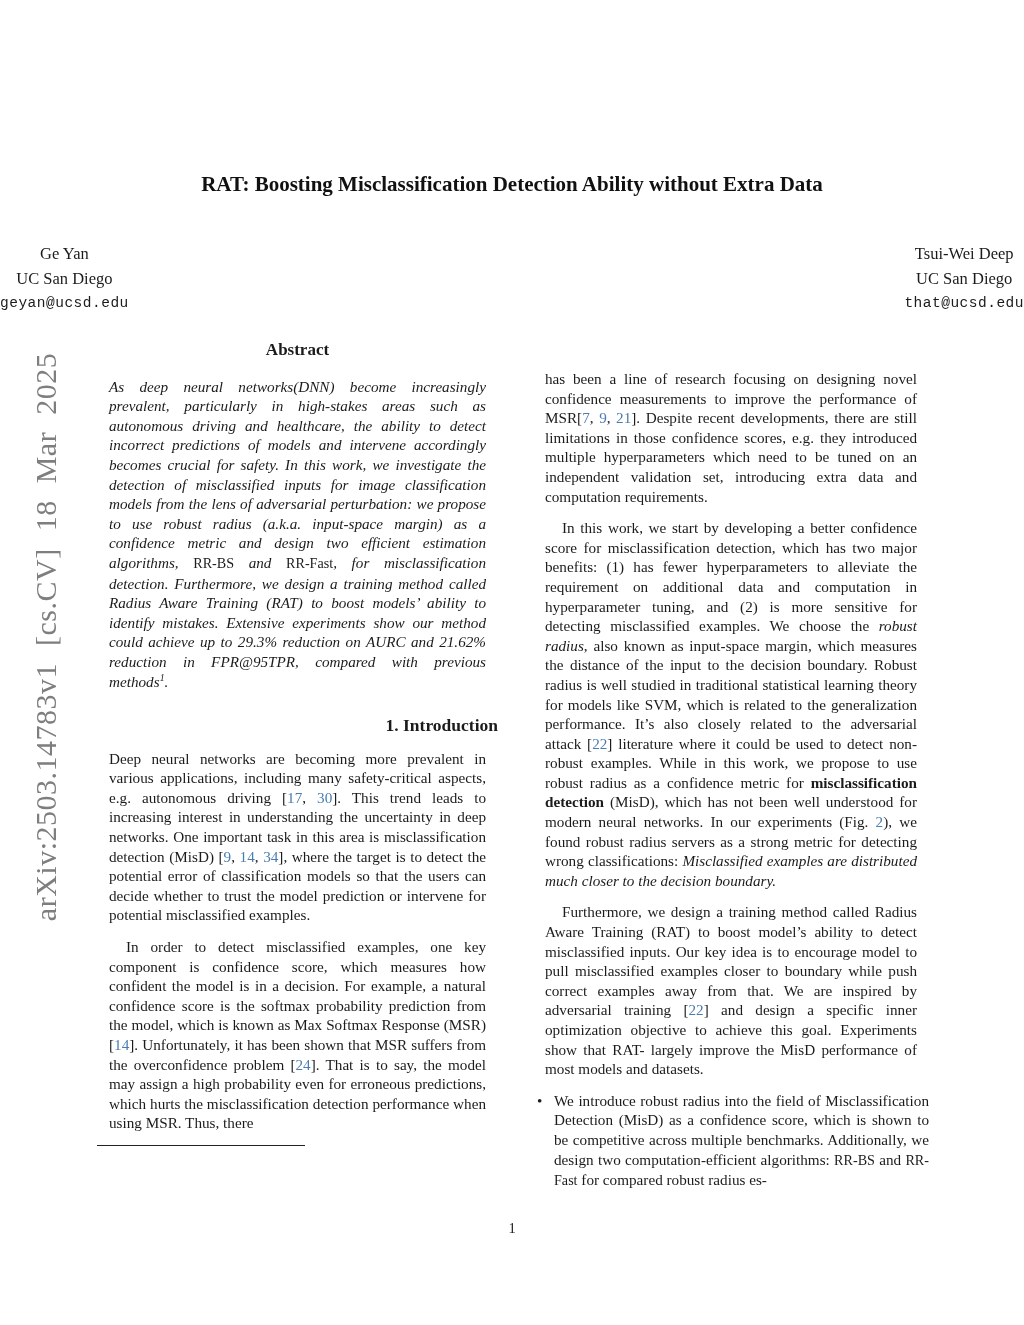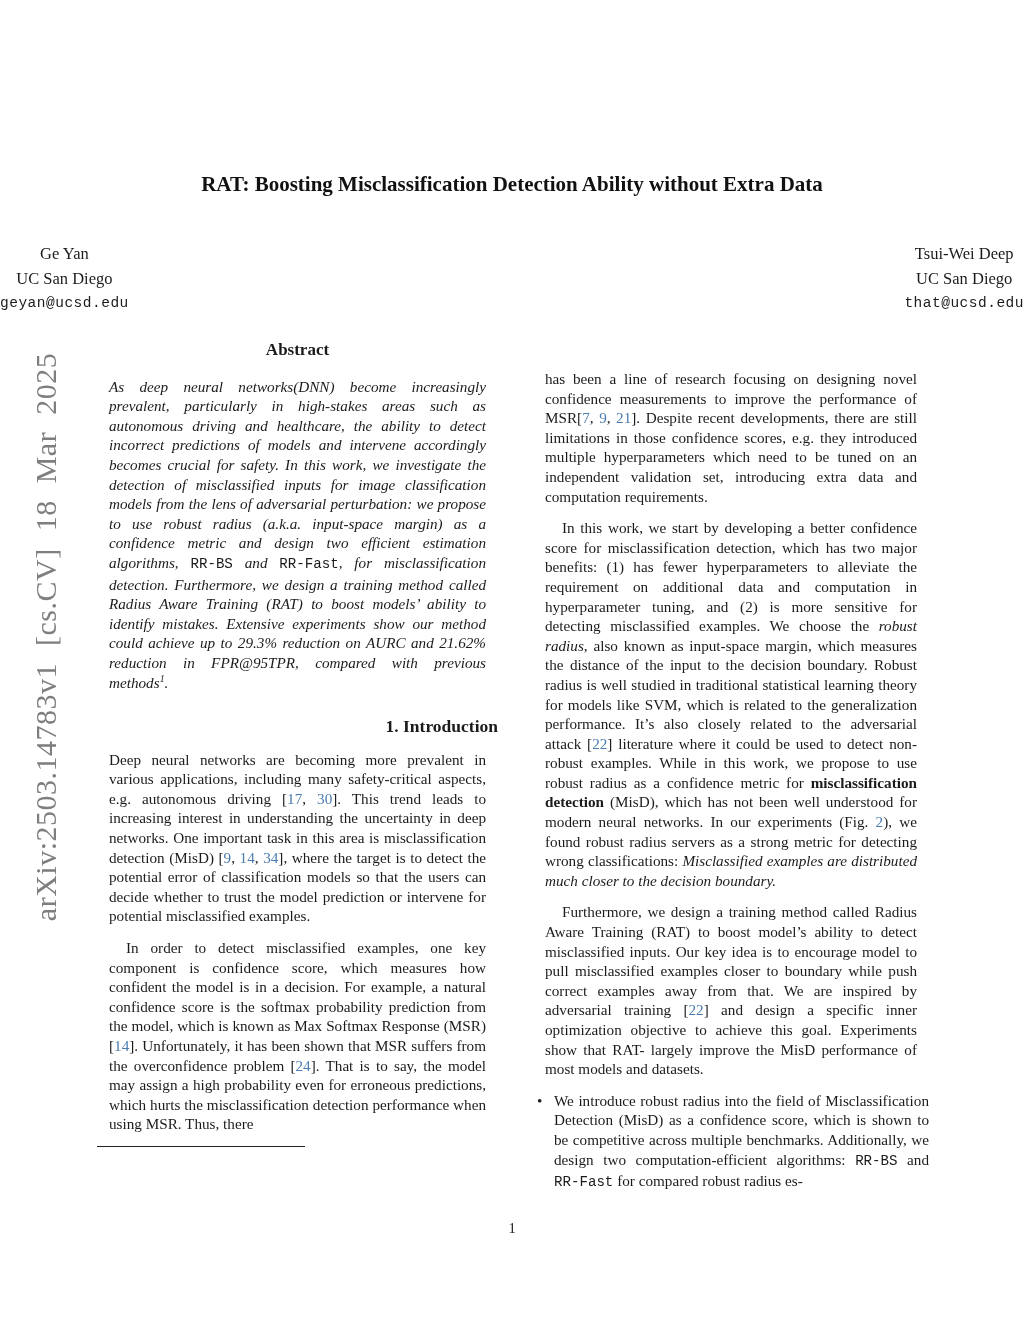--- a/index.html
+++ b/index.html
@@ -76,21 +76,21 @@
     font-size: 17.5px;
     margin: 25px 0 13px 0;
     text-align: right;
   }
   p.para { margin: 12px; }
   p.para.indent { text-indent: 17px; }
 
   
   .s-i    { font-style: italic; }
   .s-b    { font-weight: bold; }
-  .s-sf   { font-family: Liberation Mono, monospace; font-style: normal; font-size: 0.93em; }
+  .s-sf   { font-family: Liberation Serif, serif; font-style: normal; font-size: 0.93em; }
   .s-link { color: #4a7cb0; }
   .s-url  { color: #7ba3cf; }
   .s-sup  { vertical-align: super; font-size: 0.65em; line-height: 0; }
 
   
   .footnote-rule {
     border: none;
     border-top: 1px solid #222;
     width: 208px;
     margin: 10px 0 6px 0;

